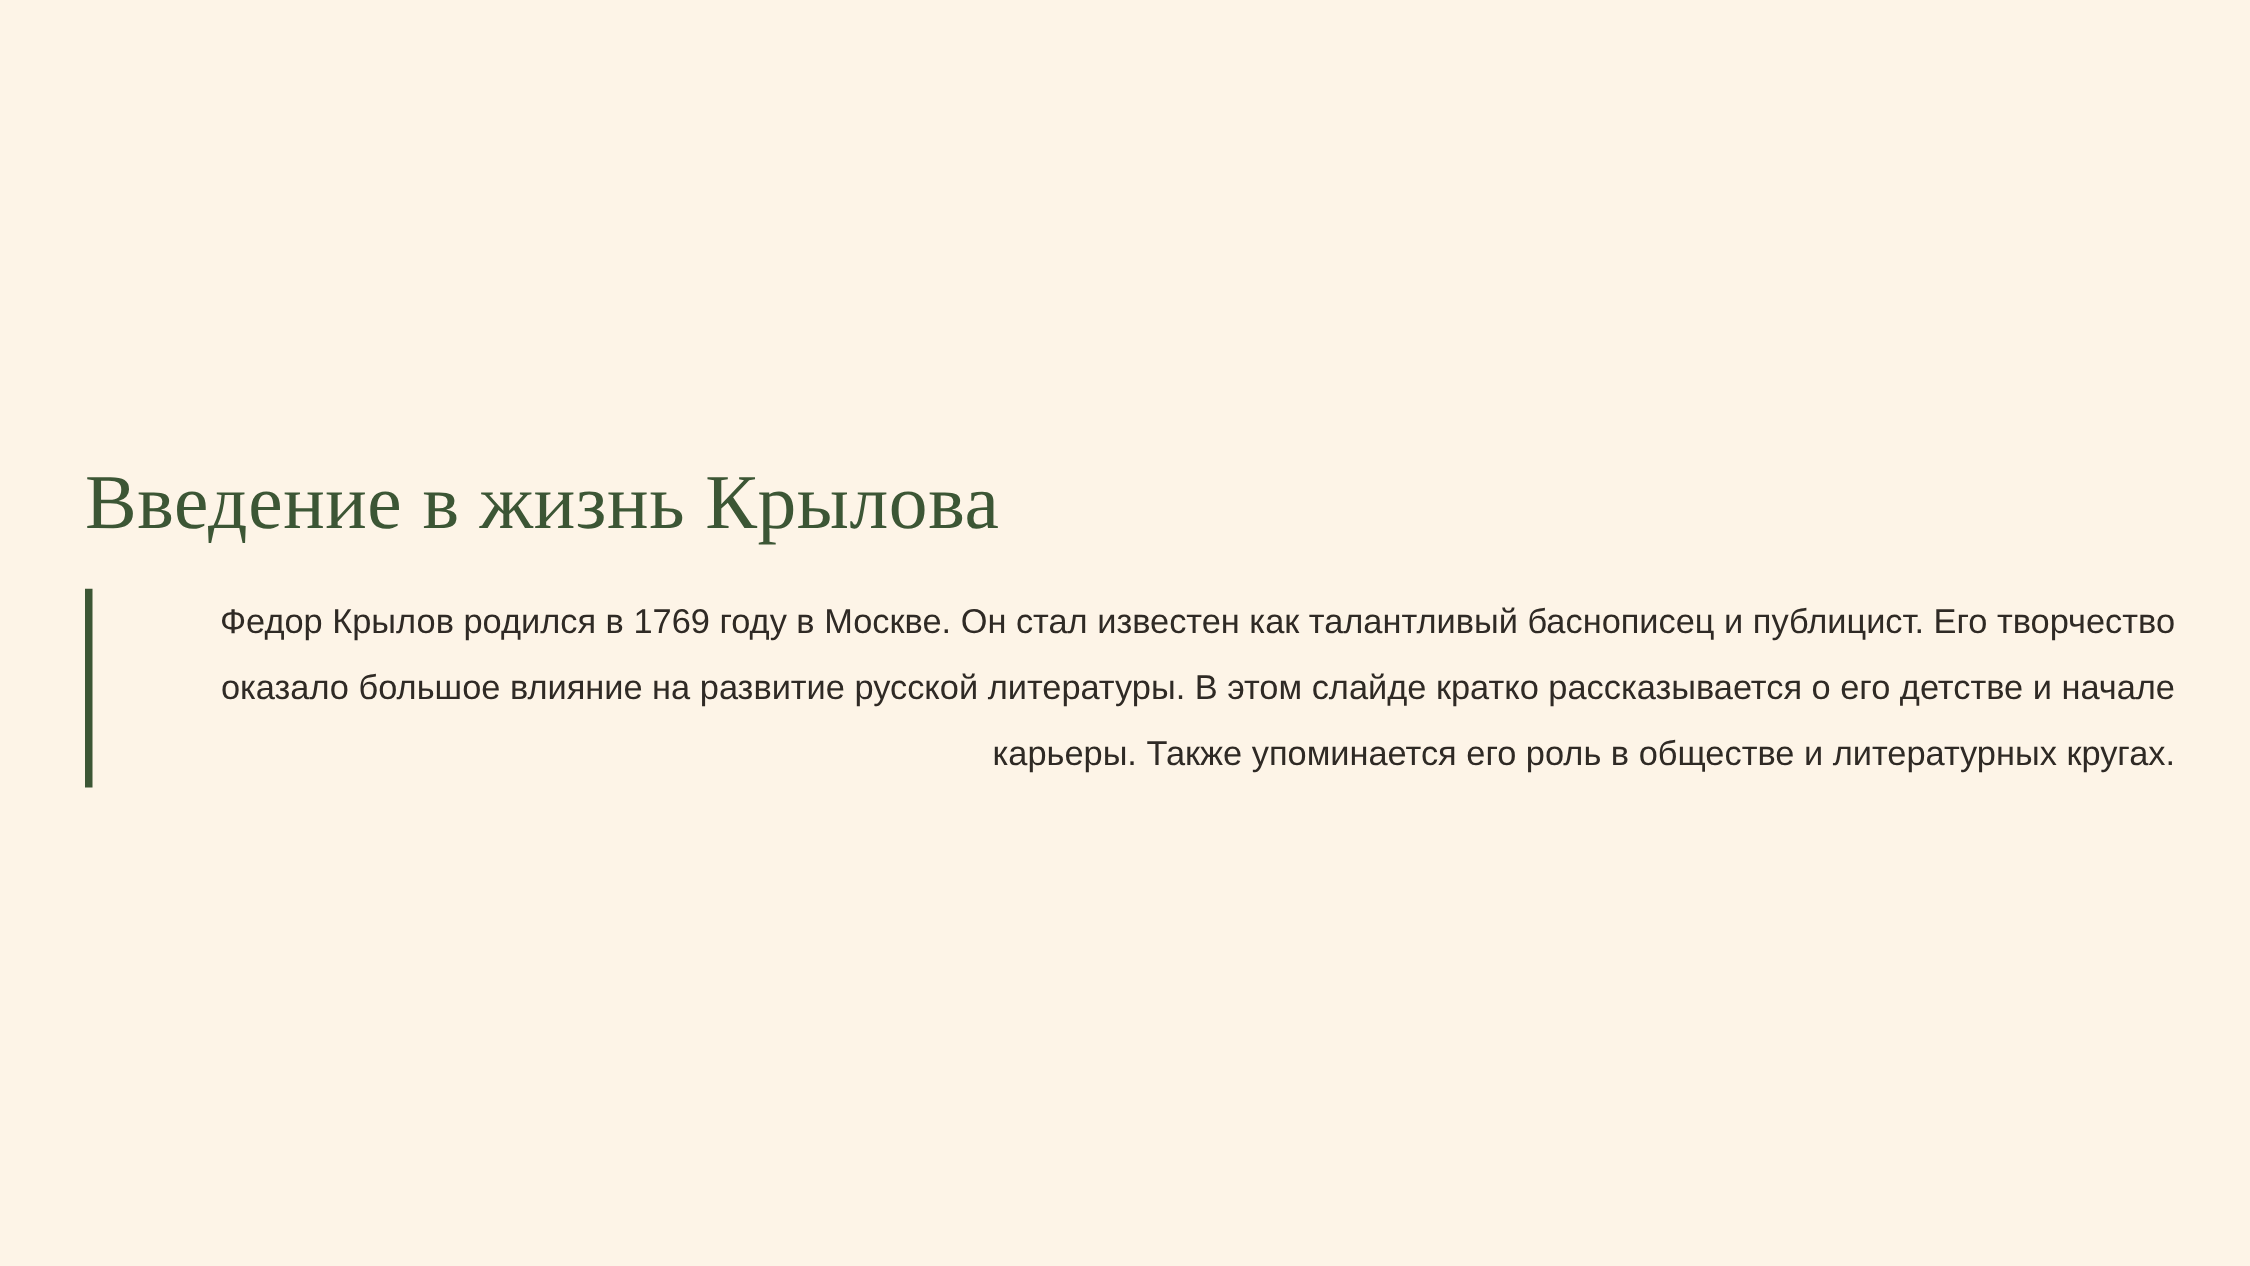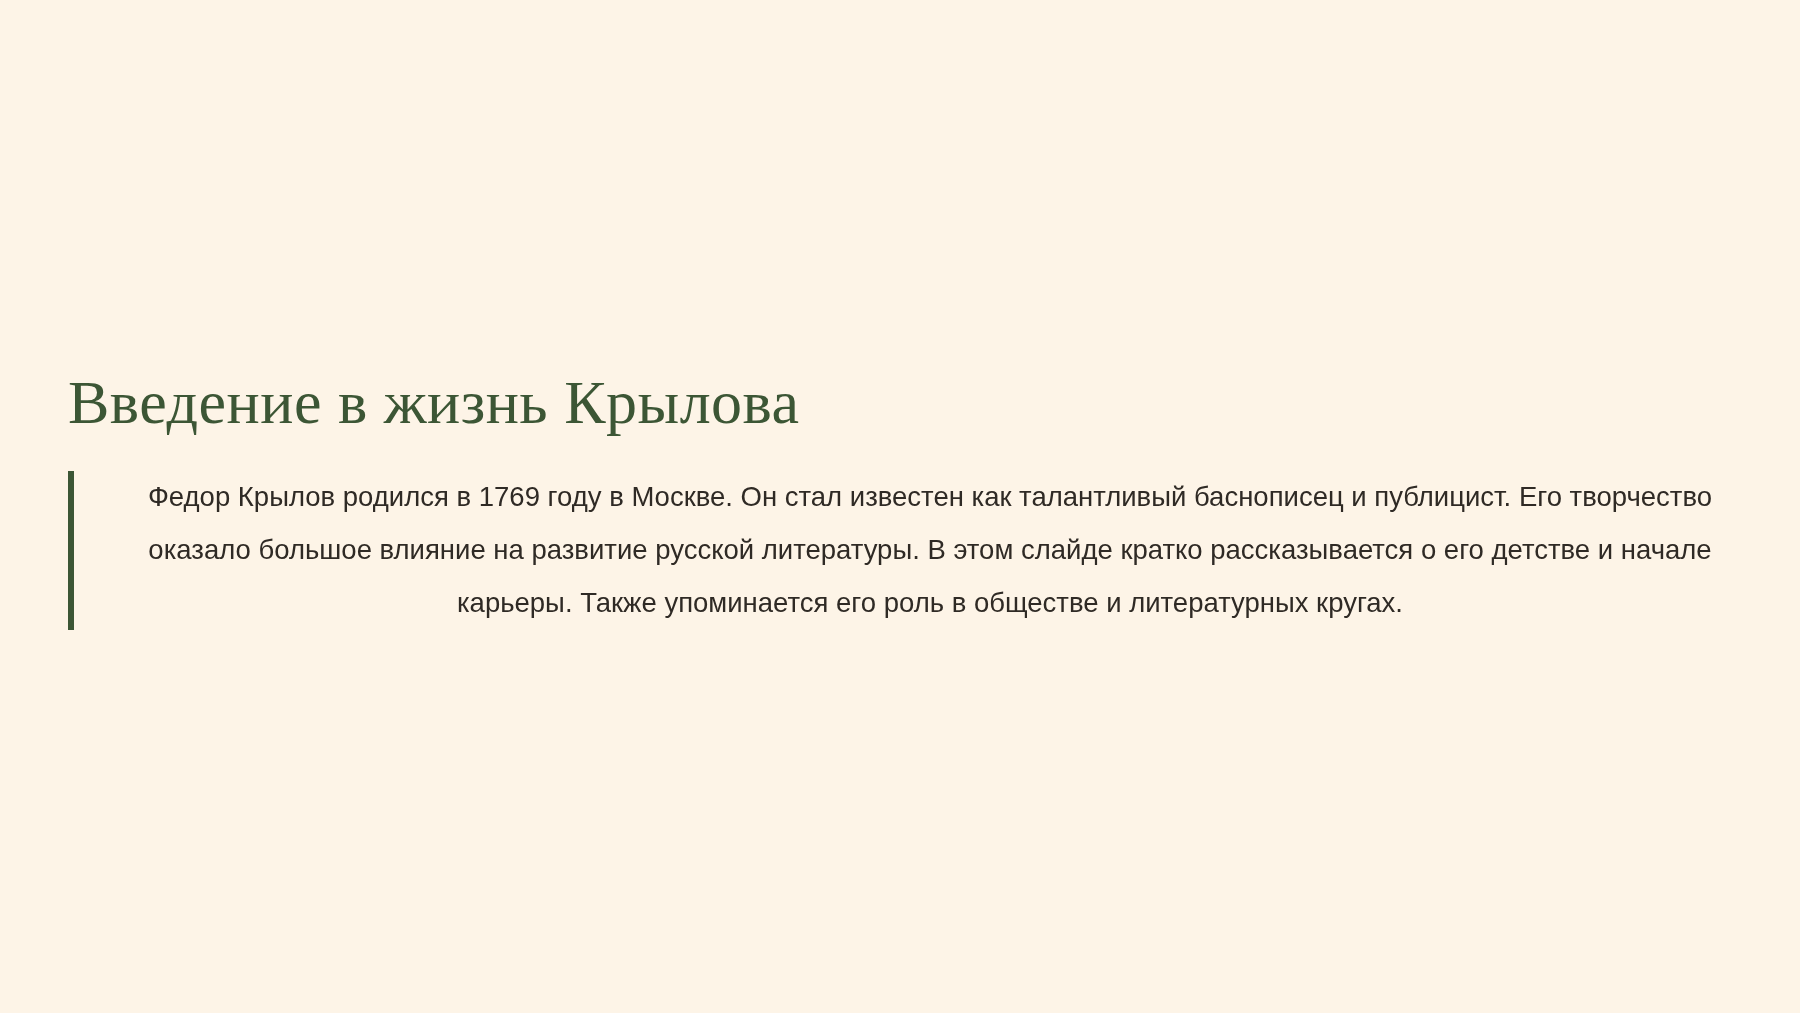--- a/index.html
+++ b/index.html
@@ -51,21 +51,21 @@
     width: 1672px;
   }
 
   .body-text {
     margin: 0;
     font-family: "Liberation Sans", sans-serif;
     font-weight: 400;
     font-size: 27.5px;
     line-height: 1.92;
     color: #2f2a25;
-    text-align: center;
+    text-align: right;
   }
 </style>
 </head>
 <body>
 
 <div class="slide">
   <div class="slide-content">
 
     <h1 class="slide-title">Введение в жизнь Крылова</h1>
 

